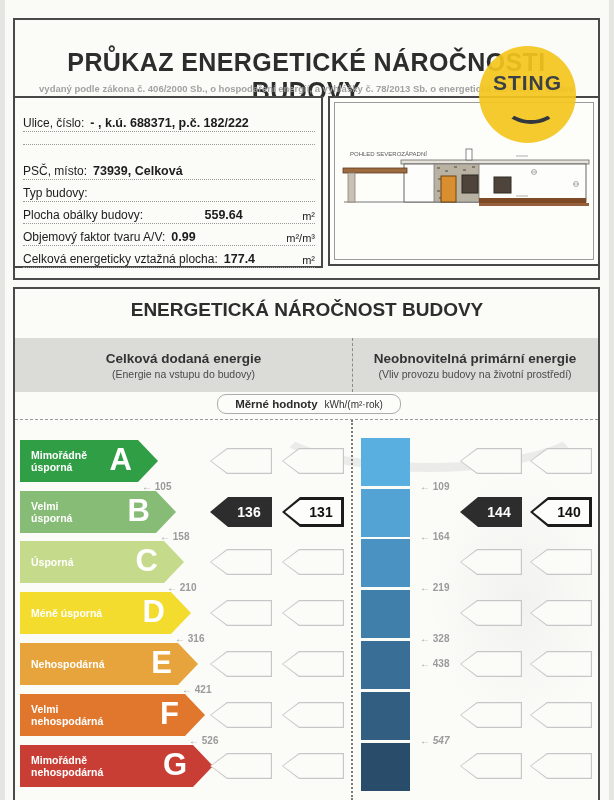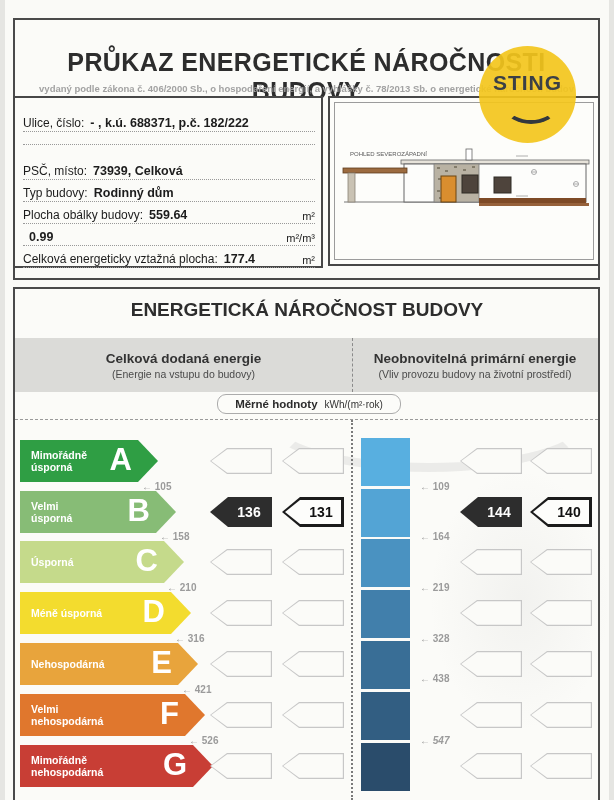--- a/index.html
+++ b/index.html
@@ -77,28 +77,28 @@
       <div class="irow" style="top: 12px;">
         <span class="lab">Ulice, číslo:</span>
         <span class="val">- , k.ú. 688371, p.č. 182/222</span>
       </div>
       <div class="irow" style="top: 60px;">
         <span class="lab">PSČ, místo:</span>
         <span class="val">73939, Celková</span>
       </div>
       <div class="irow" style="top: 82px;">
         <span class="lab">Typ budovy:</span>
-        <span class="val">Rodinný dům</span>
-      </div>
-      <div class="irow" style="top: 104px;">
+      </div>
+      <div class="irow" style="top: 104px; text-align: center;">
         <span class="lab">Plocha obálky budovy:</span>
         <span class="val">559.64</span>
         <span class="unit">m²</span>
       </div>
       <div class="irow" style="top: 126px;">
+        <span class="lab">Objemový faktor tvaru A/V:</span>
         <span class="val">0.99</span>
         <span class="unit">m²/m³</span>
       </div>
       <div class="irow" style="top: 148px;">
         <span class="lab">Celková energeticky vztažná plocha:</span>
         <span class="val">177.4</span>
         <span class="unit">m²</span>
       </div>
       <div class="idotted" style="top: 30px;"></div>
     </div>
@@ -296,21 +296,21 @@
       <div class="thr" style="left: 142px; top: 480.5px;">← 105</div>
       <div class="thr" style="left: 160px; top: 531px;">← 158</div>
       <div class="thr" style="left: 167px; top: 581.5px;">← 210</div>
       <div class="thr" style="left: 175px; top: 632.5px;">← 316</div>
       <div class="thr" style="left: 182px; top: 683.5px;">← 421</div>
       <div class="thr" style="left: 189px; top: 734.5px;">← 526</div>
       <div class="thr" style="left: 420px; top: 480.5px;">← 109</div>
       <div class="thr" style="left: 420px; top: 531px;">← 164</div>
       <div class="thr" style="left: 420px; top: 581.5px;">← 219</div>
       <div class="thr" style="left: 420px; top: 632.5px;">← 328</div>
-      <div class="thr" style="left: 420px; top: 673px;">← 438</div>
+      <div class="thr" style="left: 420px; top: 658px;">← 438</div>
       <div class="thr" style="left: 420px; top: 734.5px; font-style: italic;">← 547</div>
       <div class="barSeg" style="left: 361px; top: 438px; width: 49px; height: 48px; background: rgb(88, 175, 224);"></div>
       <div class="barSeg" style="left: 361px; top: 489px; width: 49px; height: 48px; background: rgb(83, 164, 213);"></div>
       <div class="barSeg" style="left: 361px; top: 539px; width: 49px; height: 48px; background: rgb(74, 146, 193);"></div>
       <div class="barSeg" style="left: 361px; top: 590px; width: 49px; height: 48px; background: rgb(65, 127, 171);"></div>
       <div class="barSeg" style="left: 361px; top: 641px; width: 49px; height: 48px; background: rgb(57, 110, 150);"></div>
       <div class="barSeg" style="left: 361px; top: 692px; width: 49px; height: 48px; background: rgb(50, 94, 130);"></div>
       <div class="barSeg" style="left: 361px; top: 743px; width: 49px; height: 48px; background: rgb(42, 76, 107);"></div>
     </div>
 </div>

